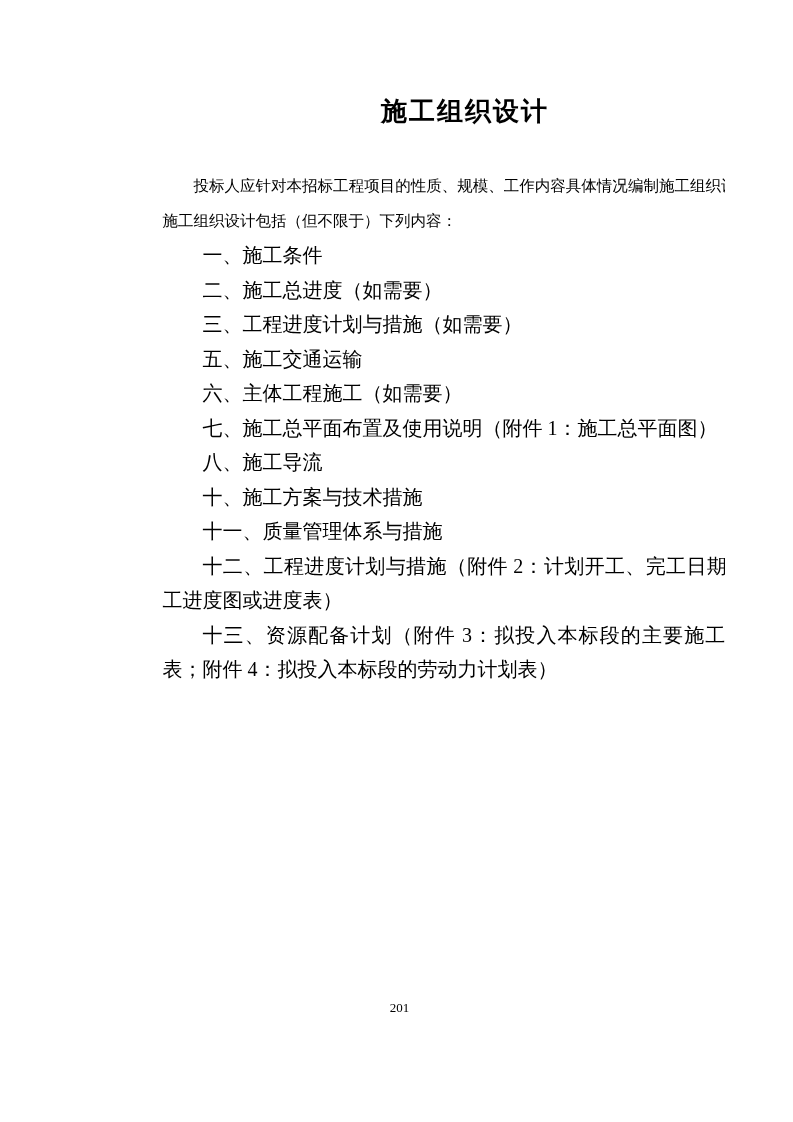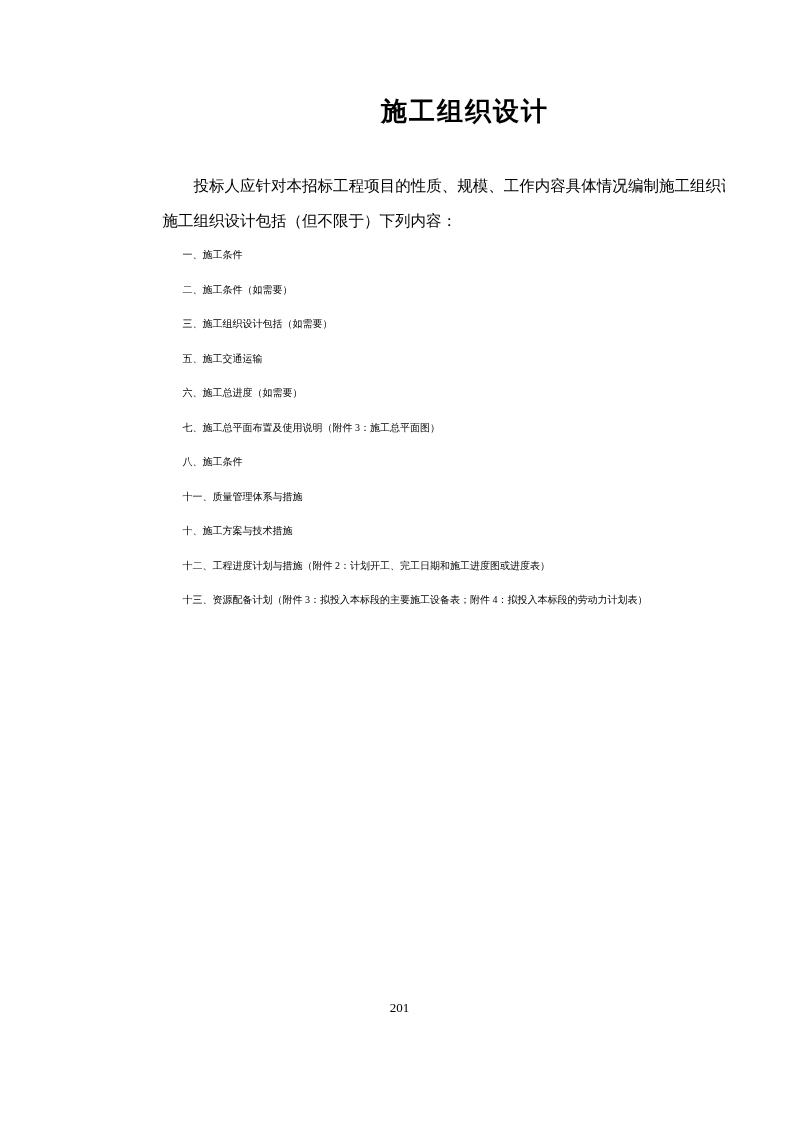--- a/index.html
+++ b/index.html
@@ -45,21 +45,21 @@
     text-justify: inter-ideograph;
     text-indent: 2em;
     margin: 0;
   }
   .list {
     margin: 0;
     padding: 0;
     list-style: none;
   }
   .list-item {
-    font-size: 10px;
+    font-size: 20px;
     line-height: 34.5px;
     text-indent: 2em;
     text-align: justify;
     text-justify: inter-ideograph;
   }
   .page-number {
     position: absolute;
     left: 0;
     right: 0;
     top: 1000px;
@@ -76,28 +76,28 @@
   <div class="content">
 
     <h1 class="doc-title">施工组织设计</h1>
 
     <div class="body-block">
 
       <p class="para">投标人应针对本招标工程项目的性质、规模、工作内容具体情况编制施工组织设计，施工组织设计包括（但不限于）下列内容：</p>
 
       <ul class="list">
         <li class="list-item">一、施工条件</li>
-        <li class="list-item">二、施工条件（如需要）</li>
-        <li class="list-item">三、施工组织设计包括（如需要）</li>
+        <li class="list-item">二、施工总进度（如需要）</li>
+        <li class="list-item">三、工程进度计划与措施（如需要）</li>
         <li class="list-item">五、施工交通运输</li>
-        <li class="list-item">六、施工总进度（如需要）</li>
-        <li class="list-item">七、施工总平面布置及使用说明（附件 3：施工总平面图）</li>
-        <li class="list-item">八、施工条件</li>
+        <li class="list-item">六、主体工程施工（如需要）</li>
+        <li class="list-item">七、施工总平面布置及使用说明（附件 1：施工总平面图）</li>
+        <li class="list-item">八、施工导流</li>
+        <li class="list-item">十、施工方案与技术措施</li>
         <li class="list-item">十一、质量管理体系与措施</li>
-        <li class="list-item">十、施工方案与技术措施</li>
         <li class="list-item">十二、工程进度计划与措施（附件 2：计划开工、完工日期和施工进度图或进度表）</li>
         <li class="list-item">十三、资源配备计划（附件 3：拟投入本标段的主要施工设备表；附件 4：拟投入本标段的劳动力计划表）</li>
       </ul>
 
     </div>
   </div>
 
   <div class="page-number">201</div>
 </div>
 

